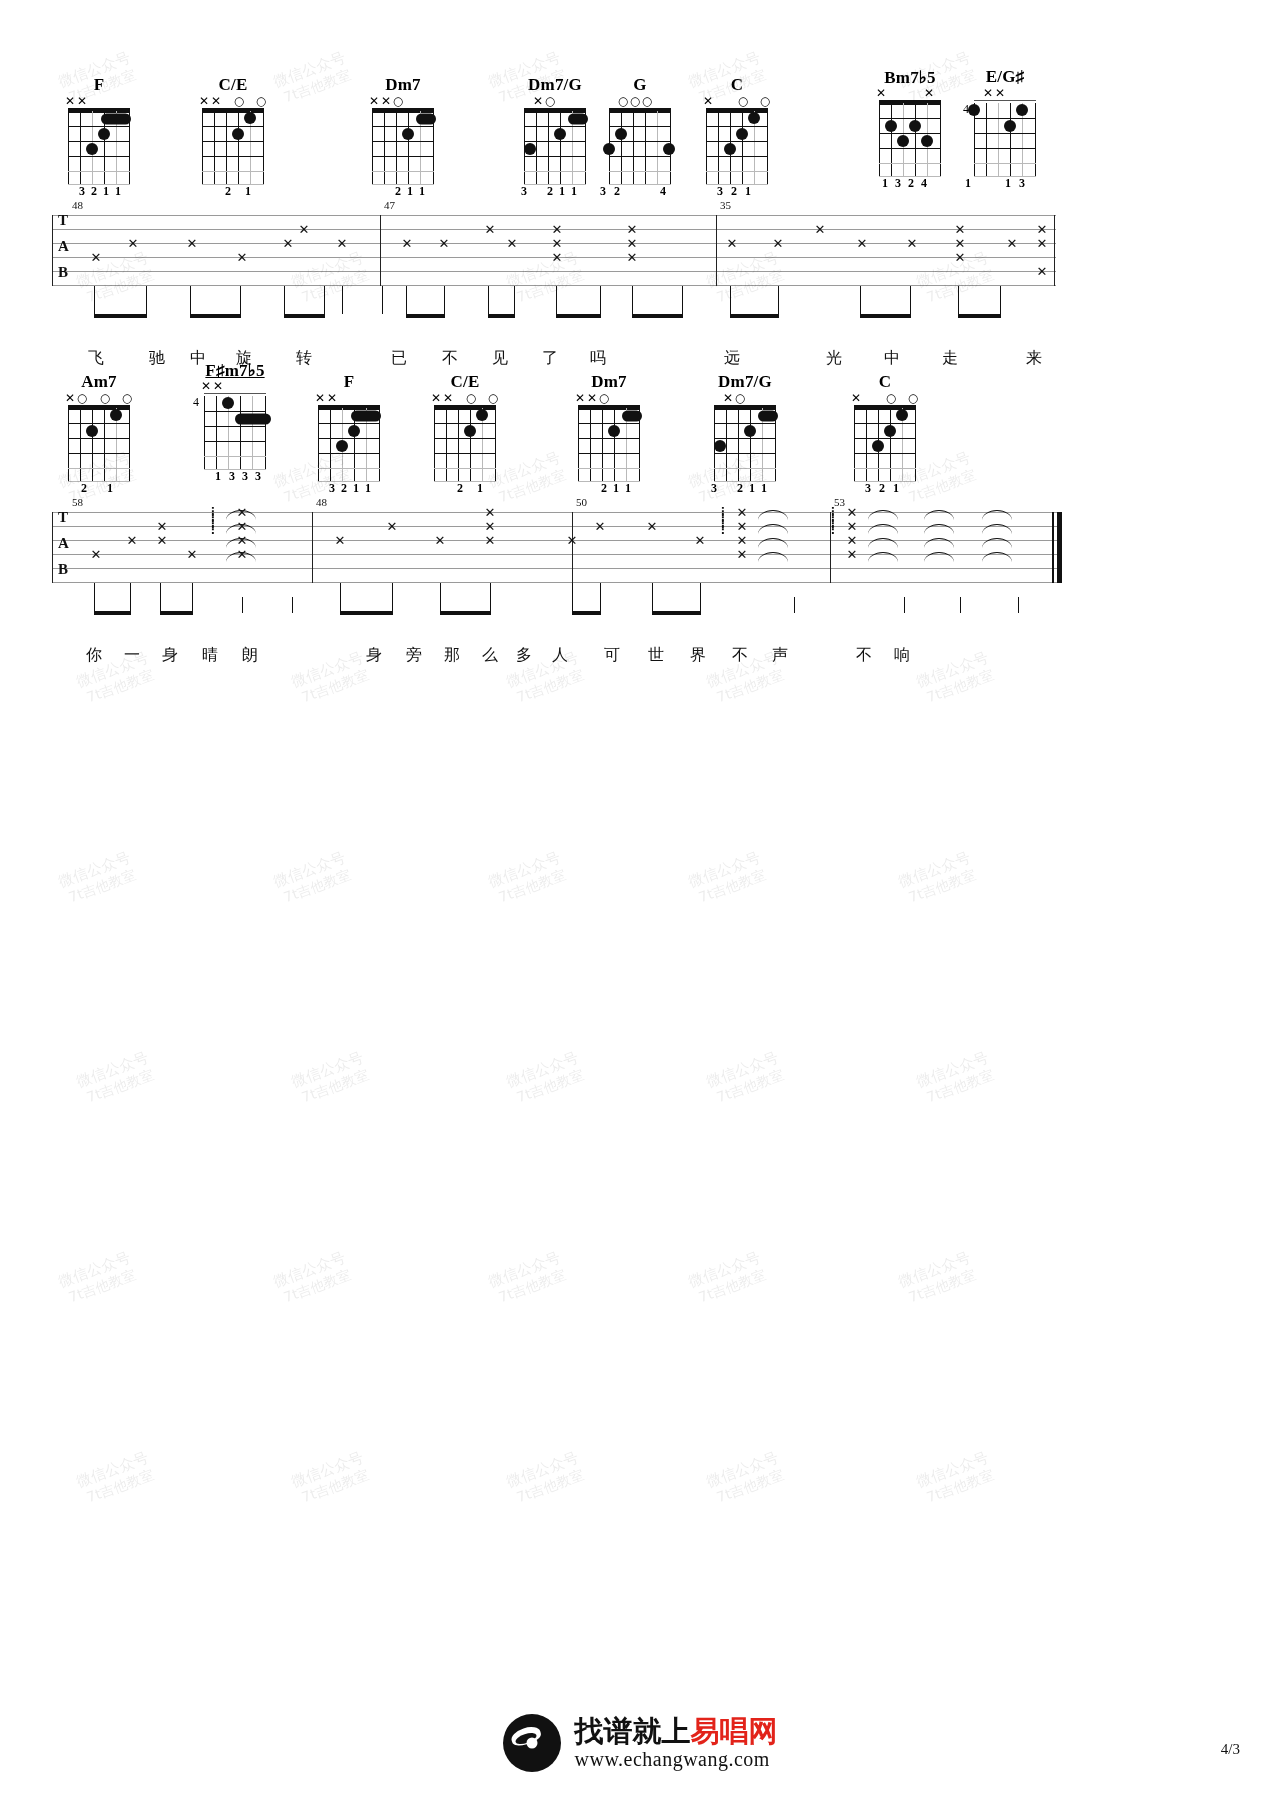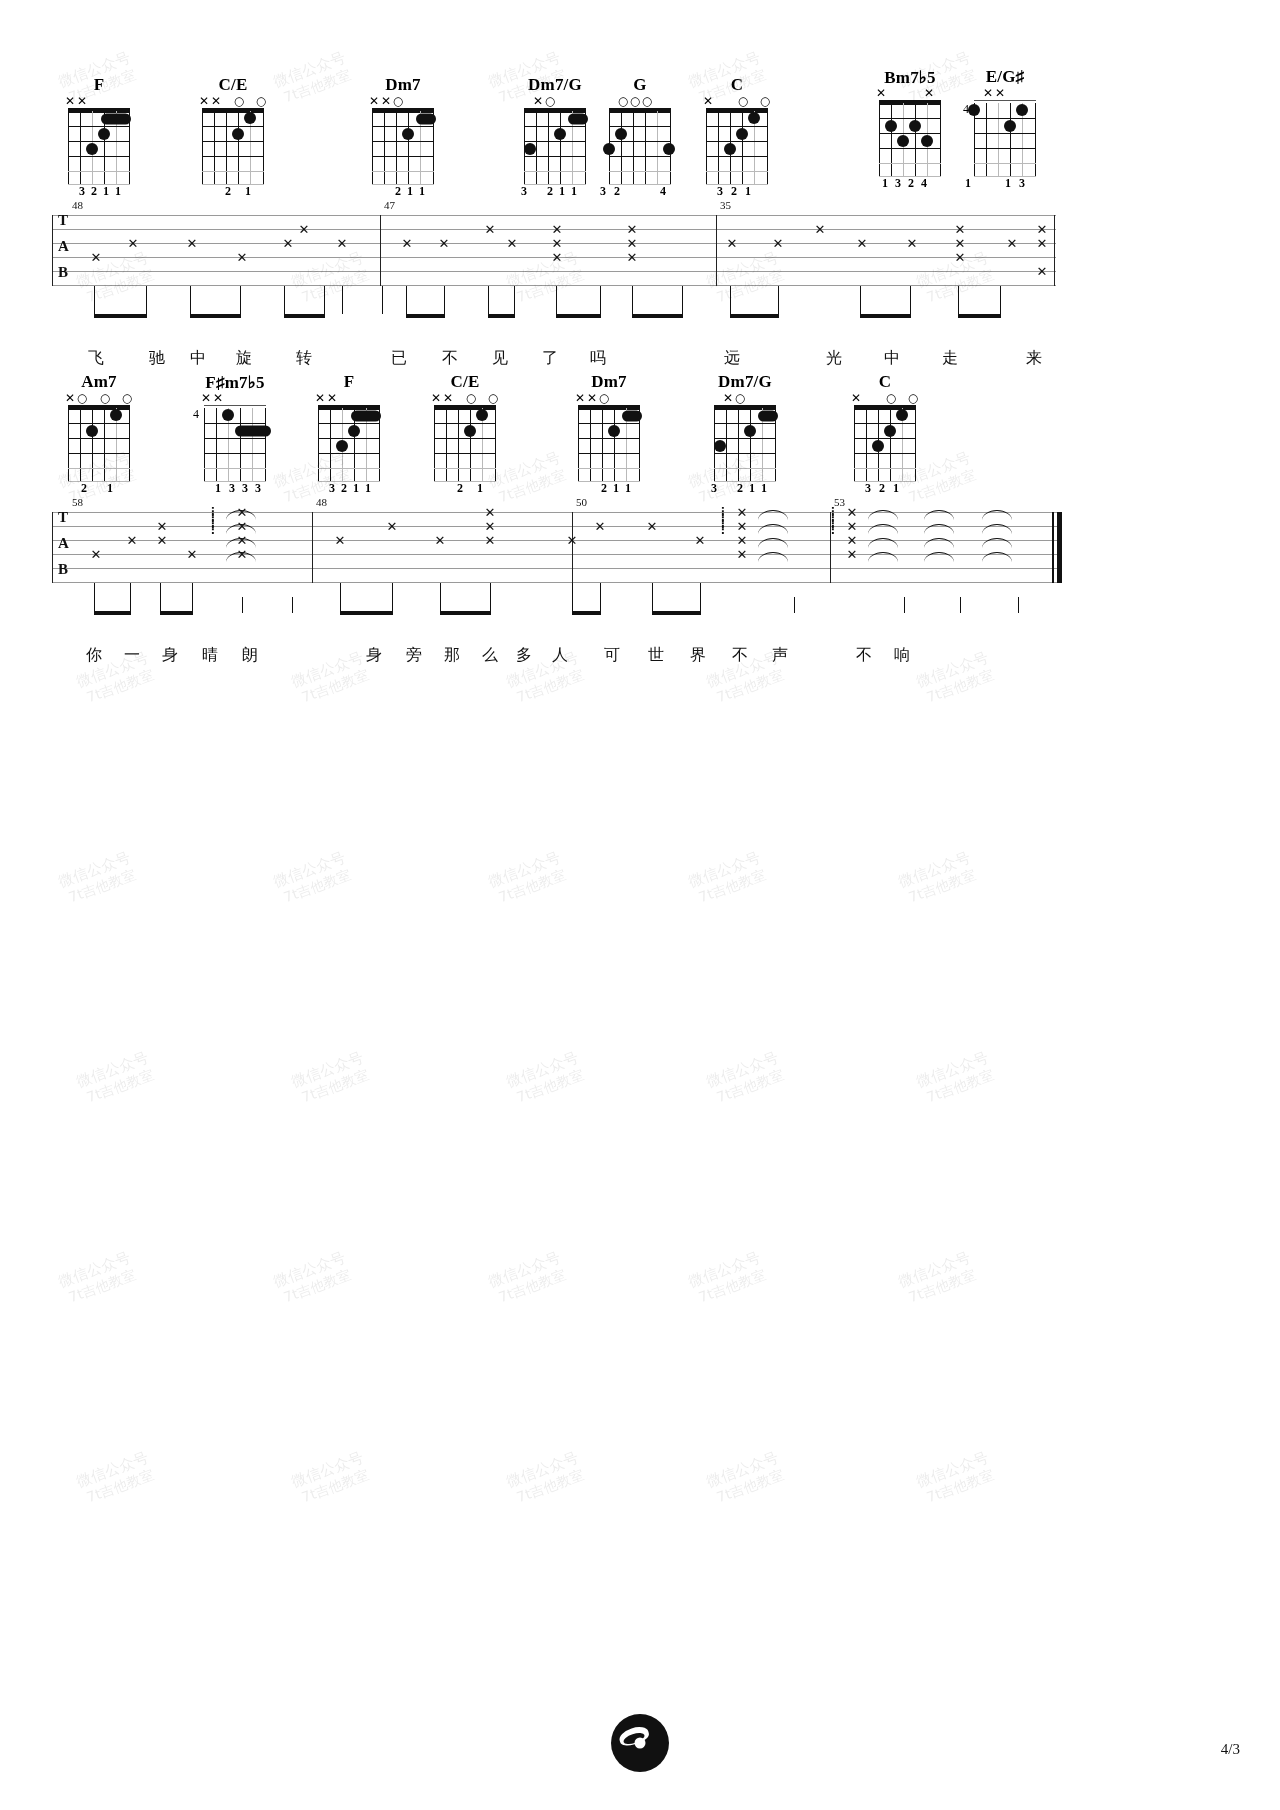--- a/index.html
+++ b/index.html
@@ -639,21 +639,21 @@
           <div class="h light" style="top:76px;"></div>
           <div class="dot" style="left:48px;top:10px;"></div>
           <div class="dot" style="left:24px;top:26px;"></div>
         </div>
         <div class="fingers">
           <span style="left:22px;">2</span>
             <span style="left:48px;">1</span>
         </div>
       </div>
 
-      <div class="chord" style="left:198px;top:12px;">
+      <div class="chord" style="left:198px;top:0;text-decoration:underline;">
         <div class="cname">F♯m7♭5</div>
         <div class="omx">
           <span style="left:8px;">✕</span>
             <span style="left:20px;">✕</span>
         </div>
         <div class="grid">
           <div class="nutthin"></div>
           <div class="fretnum" style="left:-11px;top:2px;">4</div>
           <div class="v" style="left:0px;"></div>
             <div class="v" style="left:12px;"></div>
@@ -967,18 +967,22 @@
       <div class="lyric" style="left:812px;">不</div>
       <div class="lyric" style="left:850px;">响</div>
     </div>
   </div>
 
   <div class="footer">
     <div class="flogo">
       <div class="fdisc">
         <div class="sw"></div><div class="sw2"></div>
       </div>
+      <div class="ftext">
+        <div class="fline1"><span>找谱就上</span><span class="accent">易唱网</span></div>
+        <div class="fline2">www.echangwang.com</div>
+      </div>
     </div>
   </div>
 
   <div class="pagenum">4/3</div>
 
 </div>
 
 </body></html>

